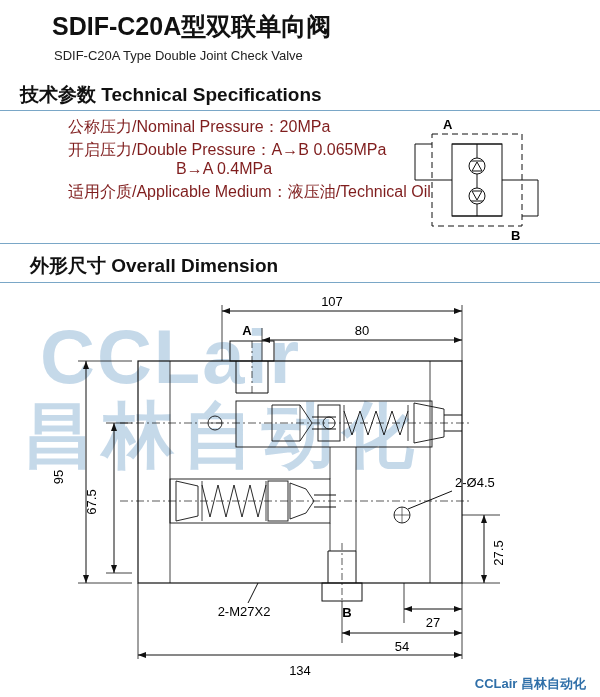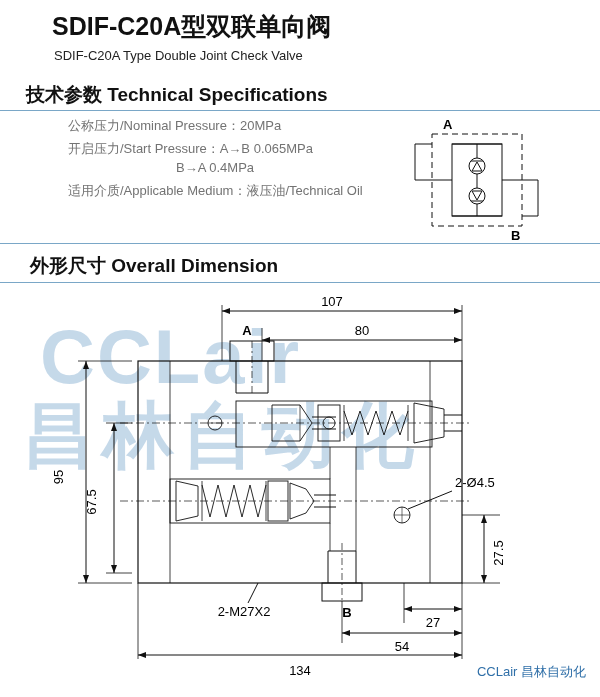--- a/index.html
+++ b/index.html
@@ -39,39 +39,39 @@
     color: #222;
     white-space: nowrap;
   }
 
   .section-head {
     position: absolute;
     font-size: 19px;
     font-weight: bold;
     white-space: nowrap;
   }
-  .sec-tech { left: 26px; top: 82px; text-align: center; }
+  .sec-tech { left: 20px; top: 82px; text-align: center; }
   .sec-dim  { left: 30px; top: 253px; }
 
   .hr {
     position: absolute;
     left: 0;
     width: 600px;
     height: 0;
     border-top: 1px solid #7aa7c7;
   }
   .hr-1 { top: 110px; }
   .hr-2 { top: 243px; }
   .hr-3 { top: 282px; }
 
   .spec-line {
     position: absolute;
-    font-size: 13px;
-    white-space: nowrap;
-    color: #737373;
+    font-size: 16px;
+    white-space: nowrap;
+    color: #7f1d1d;
   }
   .sp1 { left: 68px; top: 117px; }
   .sp2 { left: 68px; top: 140px; }
   .sp3 { left: 140px; top: 160px; margin-left: 36px; }
   .sp4 { left: 68px; top: 182px; }
 
   
   .schematic {
     position: absolute;
     left: 410px;
@@ -116,23 +116,23 @@
     left: 0;
     top: 283px;
     width: 600px;
     height: 400px;
     z-index: 8;
   }
 
   .footer-brand {
     position: absolute;
     right: 14px;
-    bottom: 16px;
+    bottom: 4px;
     font-size: 13px;
-    font-weight: normal;
+    font-weight: bold;
     color: #2f6fa8;
     white-space: nowrap;
   }
   .footer-brand .cc { color: #2f6fa8; }
 
   svg text {
     font-family: "Liberation Sans", sans-serif;
   }
 </style>
 </head>
@@ -144,21 +144,21 @@
   <div class="title-en">SDIF-C20A Type Double Joint Check Valve</div>
 
   <div class="hr hr-1"></div>
   <div class="hr hr-2"></div>
   <div class="hr hr-3"></div>
 
   <div class="section-head sec-tech">技术参数 Technical Specifications</div>
   <div class="section-head sec-dim">外形尺寸 Overall Dimension</div>
 
   <div class="spec-line sp1">公称压力/Nominal Pressure：20MPa</div>
-  <div class="spec-line sp2">开启压力/Start Pressure：A→B   0.065MPa</div>
+  <div class="spec-line sp2">开启压力/Double Pressure：A→B   0.065MPa</div>
   <div class="spec-line sp3">B→A   0.4MPa</div>
   <div class="spec-line sp4">适用介质/Applicable Medium：液压油/Technical Oil</div>
 
   <svg class="schematic" viewBox="0 0 140 125">
     <g stroke="#111" stroke-width="1" fill="none">
 
       <rect x="22" y="16" width="90" height="92" stroke-dasharray="6,4"></rect>
 
       <rect x="42" y="26" width="50" height="72"></rect>
 

